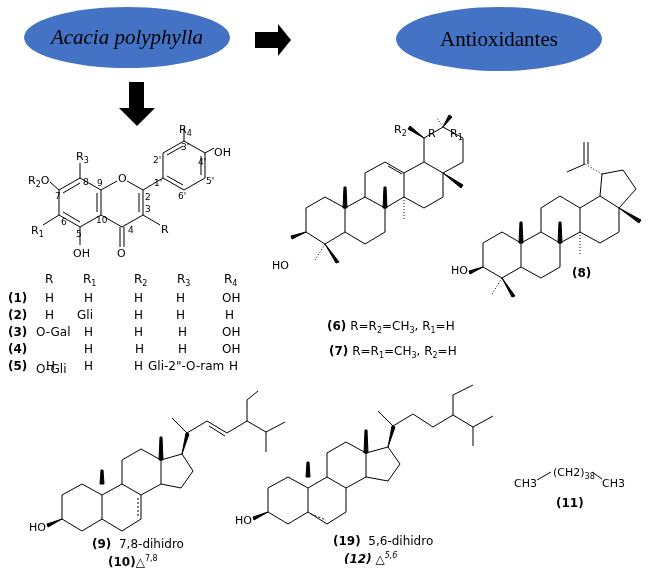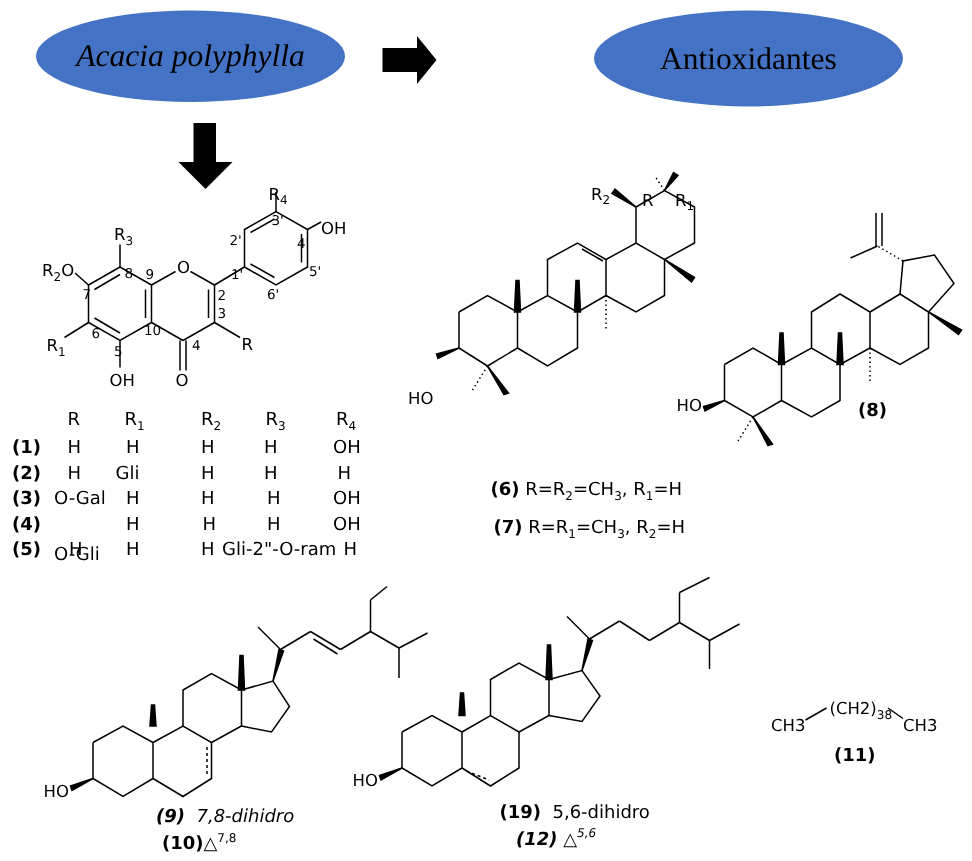--- a/index.html
+++ b/index.html
@@ -255,21 +255,21 @@
 <div class="cap" style="left:327px; top:295px;margin-top:24px;">
   <b>(6)</b> R=R<sub>2</sub>=CH<sub>3</sub>, R<sub>1</sub>=H
 </div>
 <div class="cap" style="left:329px; top:313px;margin-top:31px;">
   <b>(7)</b> R=R<sub>1</sub>=CH<sub>3</sub>, R<sub>2</sub>=H
 </div>
 <div class="cap" style="left:572px; top:266px;">
   <b>(8)</b>
 </div>
 
-<div class="cap" style="left:104px; top:537px;font-style:italic;">
+<div class="cap" style="left:92px; top:537px;">
   <b>(9)</b>&nbsp; <span>7,8-dihidro</span>
 </div>
 <div class="cap" style="left:108px; top:554px;">
   <b>(10)</b><span>△</span><sup>7,8</sup>
 </div>
 <div class="cap" style="left:333px; top:534px;">
   <b>(19)</b>&nbsp; <span>5,6-dihidro</span>
 </div>
 <div class="cap" style="left:344px; top:551px;font-style:italic;">
   <b>(12)</b> <span>△</span><sup>5,6</sup>

